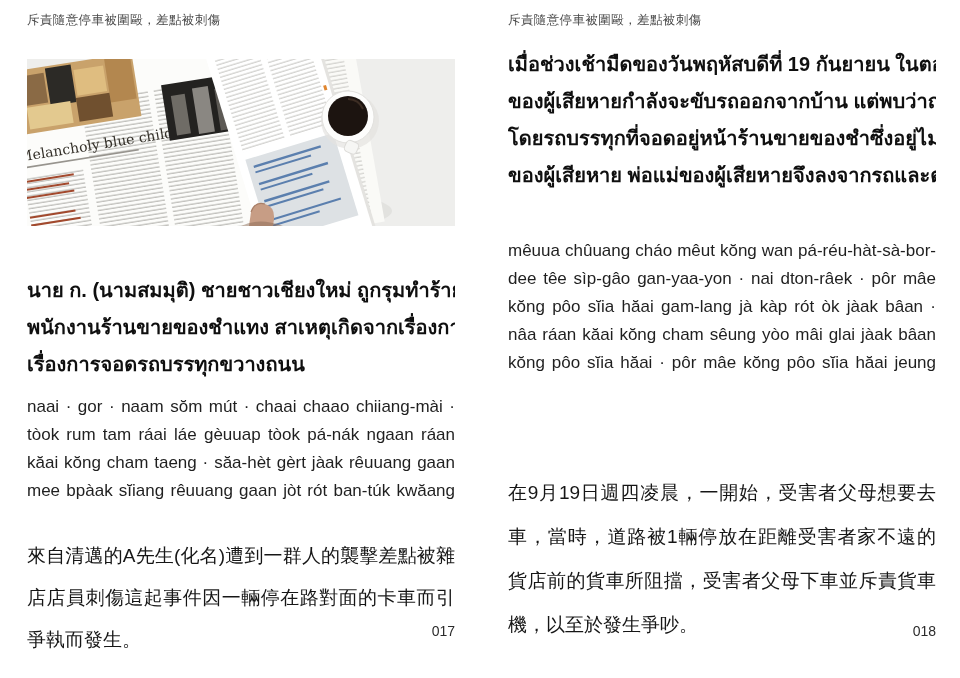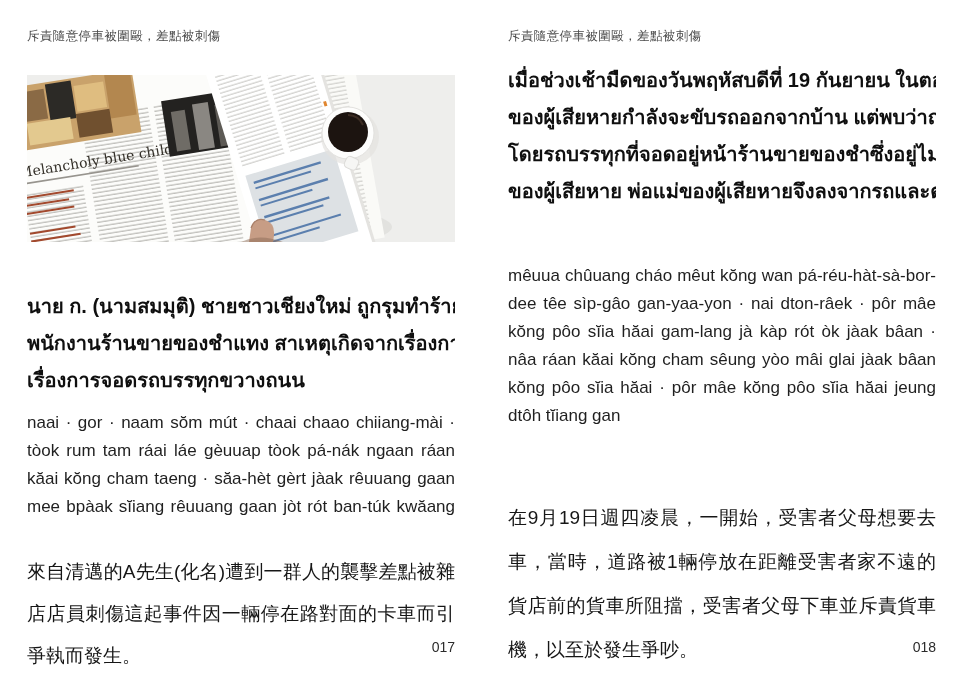--- a/index.html
+++ b/index.html
@@ -1,32 +1,32 @@
 <!DOCTYPE html>
 <html><head>
 <meta charset="utf-8">
 <style>
   html,body{margin:0;padding:0;}
   body{
     width:960px;height:678px;background:#ffffff;overflow:hidden;
     font-family:"Liberation Sans","DejaVu Sans",sans-serif;color:#1c1c1c;
   }
-  .spread{display:flex;box-sizing:border-box;padding:28px 0 0 27px;}
+  .spread{display:flex;box-sizing:border-box;padding:12px 0 0 27px;}
   .page{width:428px;height:645px;position:relative;flex:0 0 428px;}
   .page-left{margin-right:53px;}
   .running-head{font-size:12.5px;line-height:16px;color:#4a4a4a;letter-spacing:.4px;}
   .photo-wrap{margin-top:31px;width:428px;height:167px;overflow:hidden;}
   .thai-heading{font-weight:bold;font-size:20px;color:#0f0f0f;overflow:hidden;}
   .thai-heading .ln{height:37px;line-height:37px;white-space:nowrap;overflow:hidden;}
   .page-left .thai-heading{margin-top:46px;height:111px;}
   .page-right .thai-heading{margin-top:18px;height:185px;}
   .roman{font-size:17px;color:#1f1f1f;overflow:hidden;margin-top:10px;}
   .roman .ln{height:28px;line-height:28px;overflow:hidden;}
   .page-left .roman{height:140px;}
-  .page-right .roman{height:224px;margin-top:15px;}
+  .page-right .roman{height:224px;margin-top:6px;}
   .cn{font-size:19px;color:#161616;overflow:hidden;}
   .page-left .cn{margin-top:2px;height:126px;}
   .page-left .cn .ln{height:42px;line-height:42px;overflow:hidden;}
   .page-right .cn{margin-top:10px;height:176px;}
   .page-right .cn .ln{height:44px;line-height:44px;overflow:hidden;}
   .ln.just{text-align:justify;text-align-last:justify;}
   .page-num{position:absolute;right:0;top:613px;font-size:14px;line-height:12px;color:#2b2b2b;}
   svg .serif{font-family:"DejaVu Serif","Liberation Serif",serif;}
 </style>
 </head>
@@ -161,21 +161,20 @@
       <div class="ln">โดยรถบรรทุกที่จอดอยู่หน้าร้านขายของชำซึ่งอยู่ไม่ไกลจากบ้าน</div>
       <div class="ln">ของผู้เสียหาย พ่อแม่ของผู้เสียหายจึงลงจากรถและต่อว่าคนขับ</div>
     </div>
 
     <div class="roman">
       <div class="ln just">mêuua chûuang cháo mêut kŏng wan pá-réu-hàt-sà-bor-</div>
       <div class="ln just">dee têe sìp-gâo gan-yaa-yon · nai dton-râek · pôr mâe</div>
       <div class="ln just">kŏng pôo sĭia hăai gam-lang jà kàp rót òk jàak bâan · dtàe</div>
       <div class="ln just">nâa ráan kăai kŏng cham sêung yòo mâi glai jàak bâan</div>
       <div class="ln just">kŏng pôo sĭia hăai · pôr mâe kŏng pôo sĭia hăai jeung long</div>
-      <div class="ln">dtôh tĭiang gan</div>
     </div>
 
     <div class="cn">
       <div class="ln just">在9月19日週四凌晨，一開始，受害者父母想要去開</div>
       <div class="ln just">車，當時，道路被1輛停放在距離受害者家不遠的雜</div>
       <div class="ln just">貨店前的貨車所阻擋，受害者父母下車並斥責貨車司</div>
       <div class="ln">機，以至於發生爭吵。</div>
     </div>
 
     <div class="page-num">018</div>

